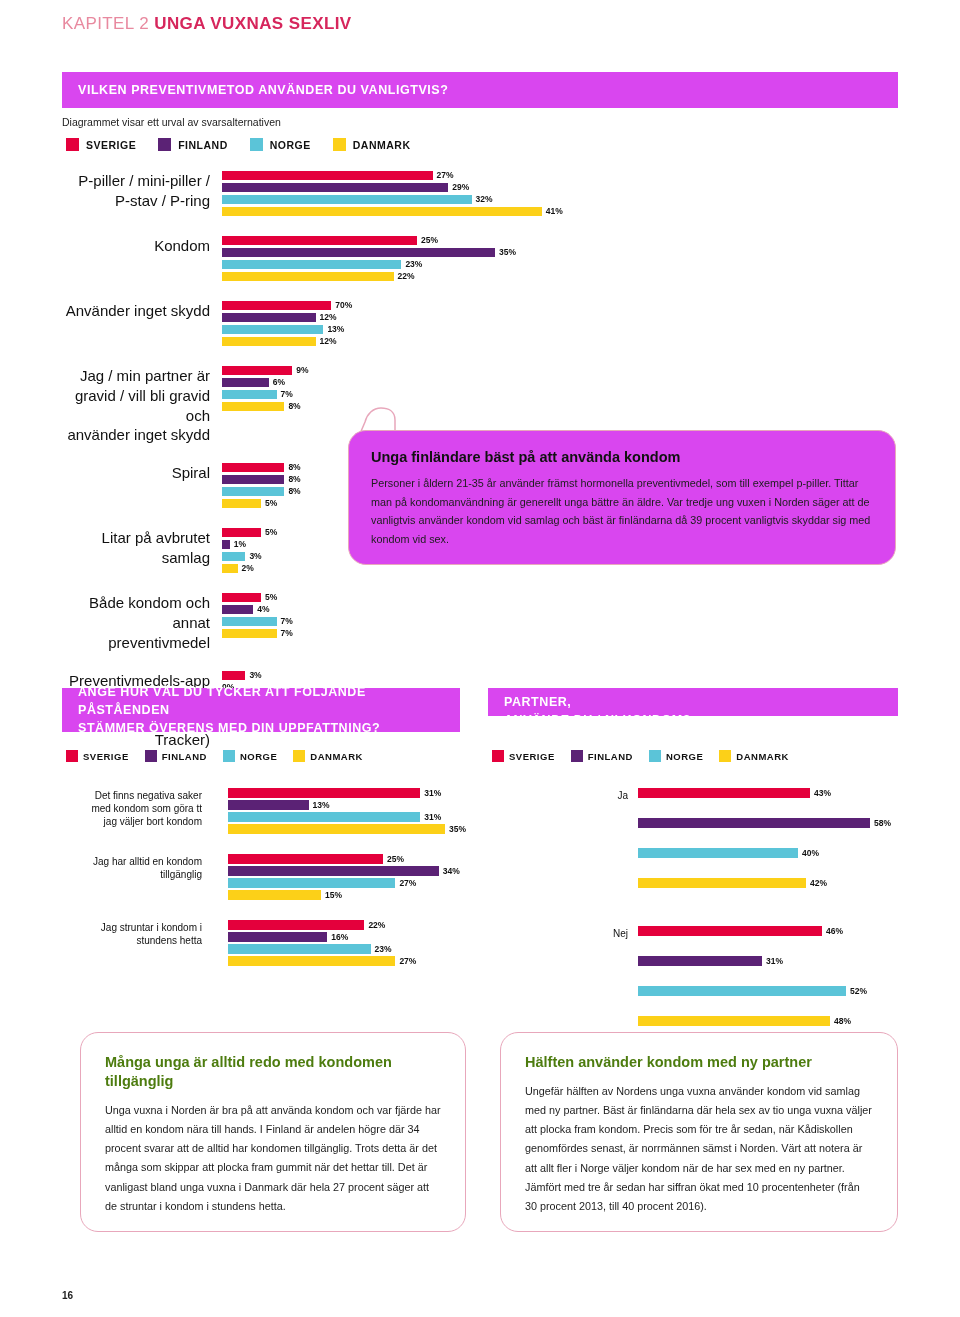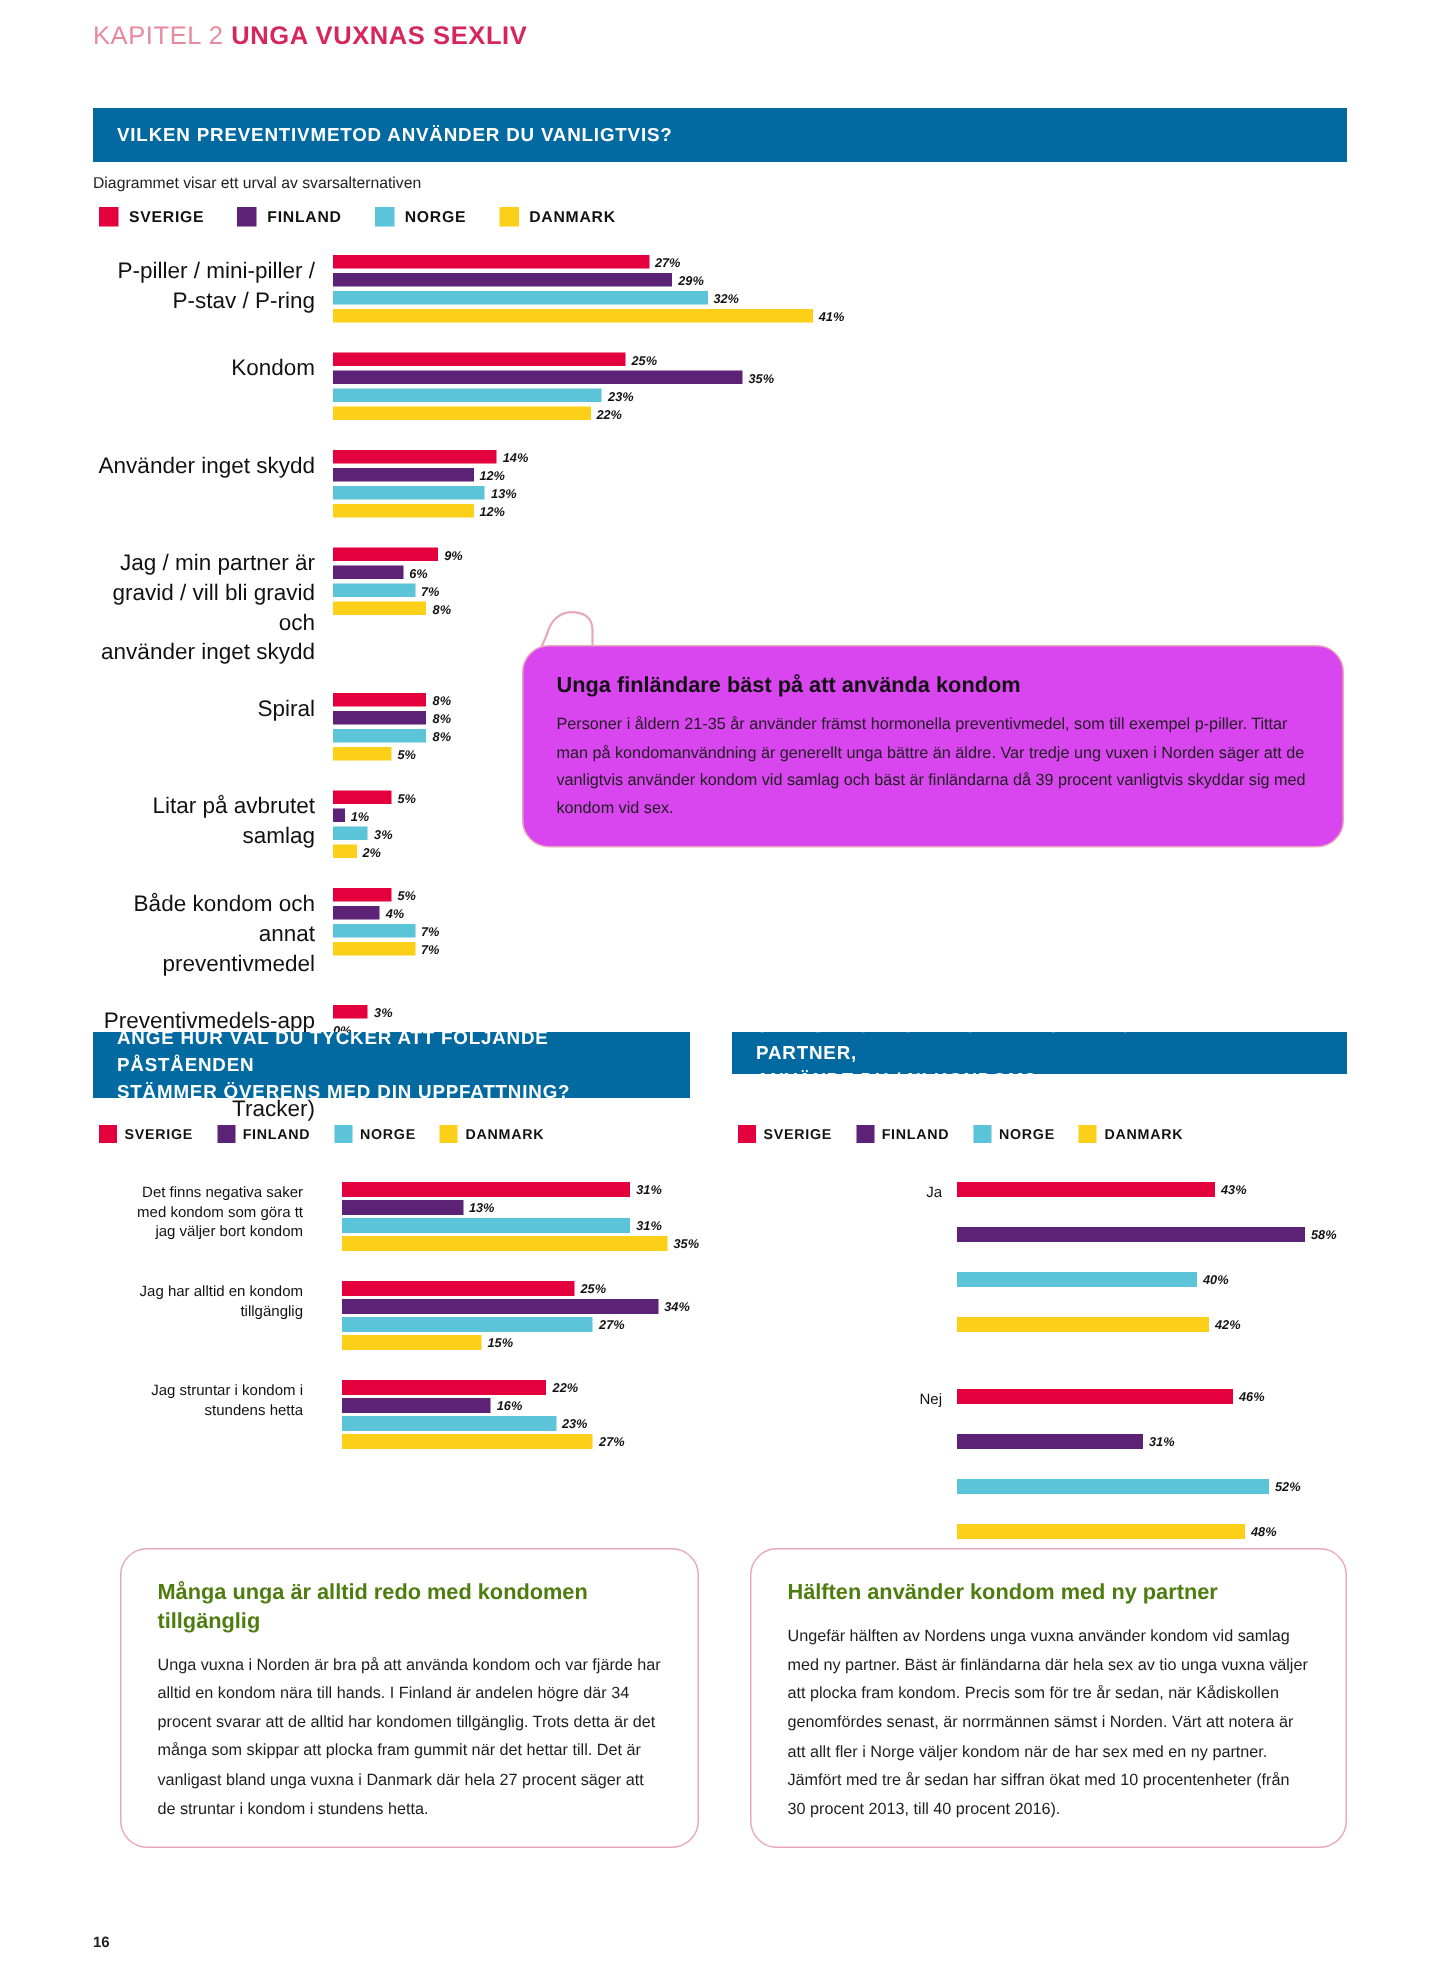--- a/index.html
+++ b/index.html
@@ -12,21 +12,21 @@
   }
   .page { position: relative; width: 960px; height: 1317px; padding: 0; }
 
   
   .chapter { position: absolute; left: 62px; top: 14px; font-size: 17px; letter-spacing: .4px; }
   .chapter .kap { color: #e8899f; font-weight: 400; }
   .chapter .ttl { color: #d6265c; font-weight: 700; }
 
   
   .qbar {
-    background: #0369a1; color: #ffffff;
+    background: #d946ef; color: #ffffff;
     font-weight: 700; font-size: 12.5px; letter-spacing: .55px;
     display: flex; align-items: center; padding: 0 16px;
   }
   .qbar span { display: block; line-height: 1.45; }
 
   #q1 { position: absolute; left: 62px; top: 72px; width: 836px; height: 36px; }
   #q2 { position: absolute; left: 62px; top: 688px; width: 398px; height: 44px; }
   #q3 { position: absolute; left: 488px; top: 688px; width: 410px; height: 28px; }
 
   .subnote { position: absolute; left: 62px; top: 116px; font-size: 10.5px; color: #222; }
@@ -44,21 +44,21 @@
   #legend2 .lb, #legend3 .lb { font-size: 9.5px; }
 
   
   .chart { position: absolute; }
   .grp { display: flex; align-items: flex-start; }
   .grp .glabel {
     text-align: right; font-size: 15px; line-height: 1.32; color: #111;
     padding-top: 1px; flex: 0 0 auto;
   }
   .bars { flex: 1 1 auto; }
-  .brow { display: flex; align-items: flex-start; font-style: italic; }
+  .brow { display: flex; align-items: flex-end; }
   .bar { height: 9px; display: block; }
   .bval { font-size: 8.5px; font-weight: 700; color: #111; margin-left: 4px; white-space: nowrap; }
 
   #chart1 { left: 62px; top: 170px; width: 520px; }
   #chart1 .glabel { width: 148px; margin-right: 12px; }
   #chart1 .grp { margin-bottom: 17px; }
   #chart1 .brow { margin-bottom: 2px; }
 
   #chart2 { left: 62px; top: 788px; width: 410px; }
   #chart2 .glabel { width: 140px; margin-right: 26px; font-size: 10px; }
@@ -179,21 +179,21 @@
           </div>
         </div>
       </div>
       <div class="grp">
         <div class="glabel">
           <div>Använder inget skydd</div>
         </div>
         <div class="bars">
           <div class="brow">
             <span class="bar" style="background: rgb(228, 0, 60); width: 109.2px;"></span>
-            <span class="bval">14%</span>
+            <span class="bval">70%</span>
           </div>
           <div class="brow">
             <span class="bar" style="background: rgb(91, 34, 117); width: 93.6px;"></span>
             <span class="bval">12%</span>
           </div>
           <div class="brow">
             <span class="bar" style="background: rgb(91, 196, 216); width: 101.4px;"></span>
             <span class="bval">13%</span>
           </div>
           <div class="brow">

